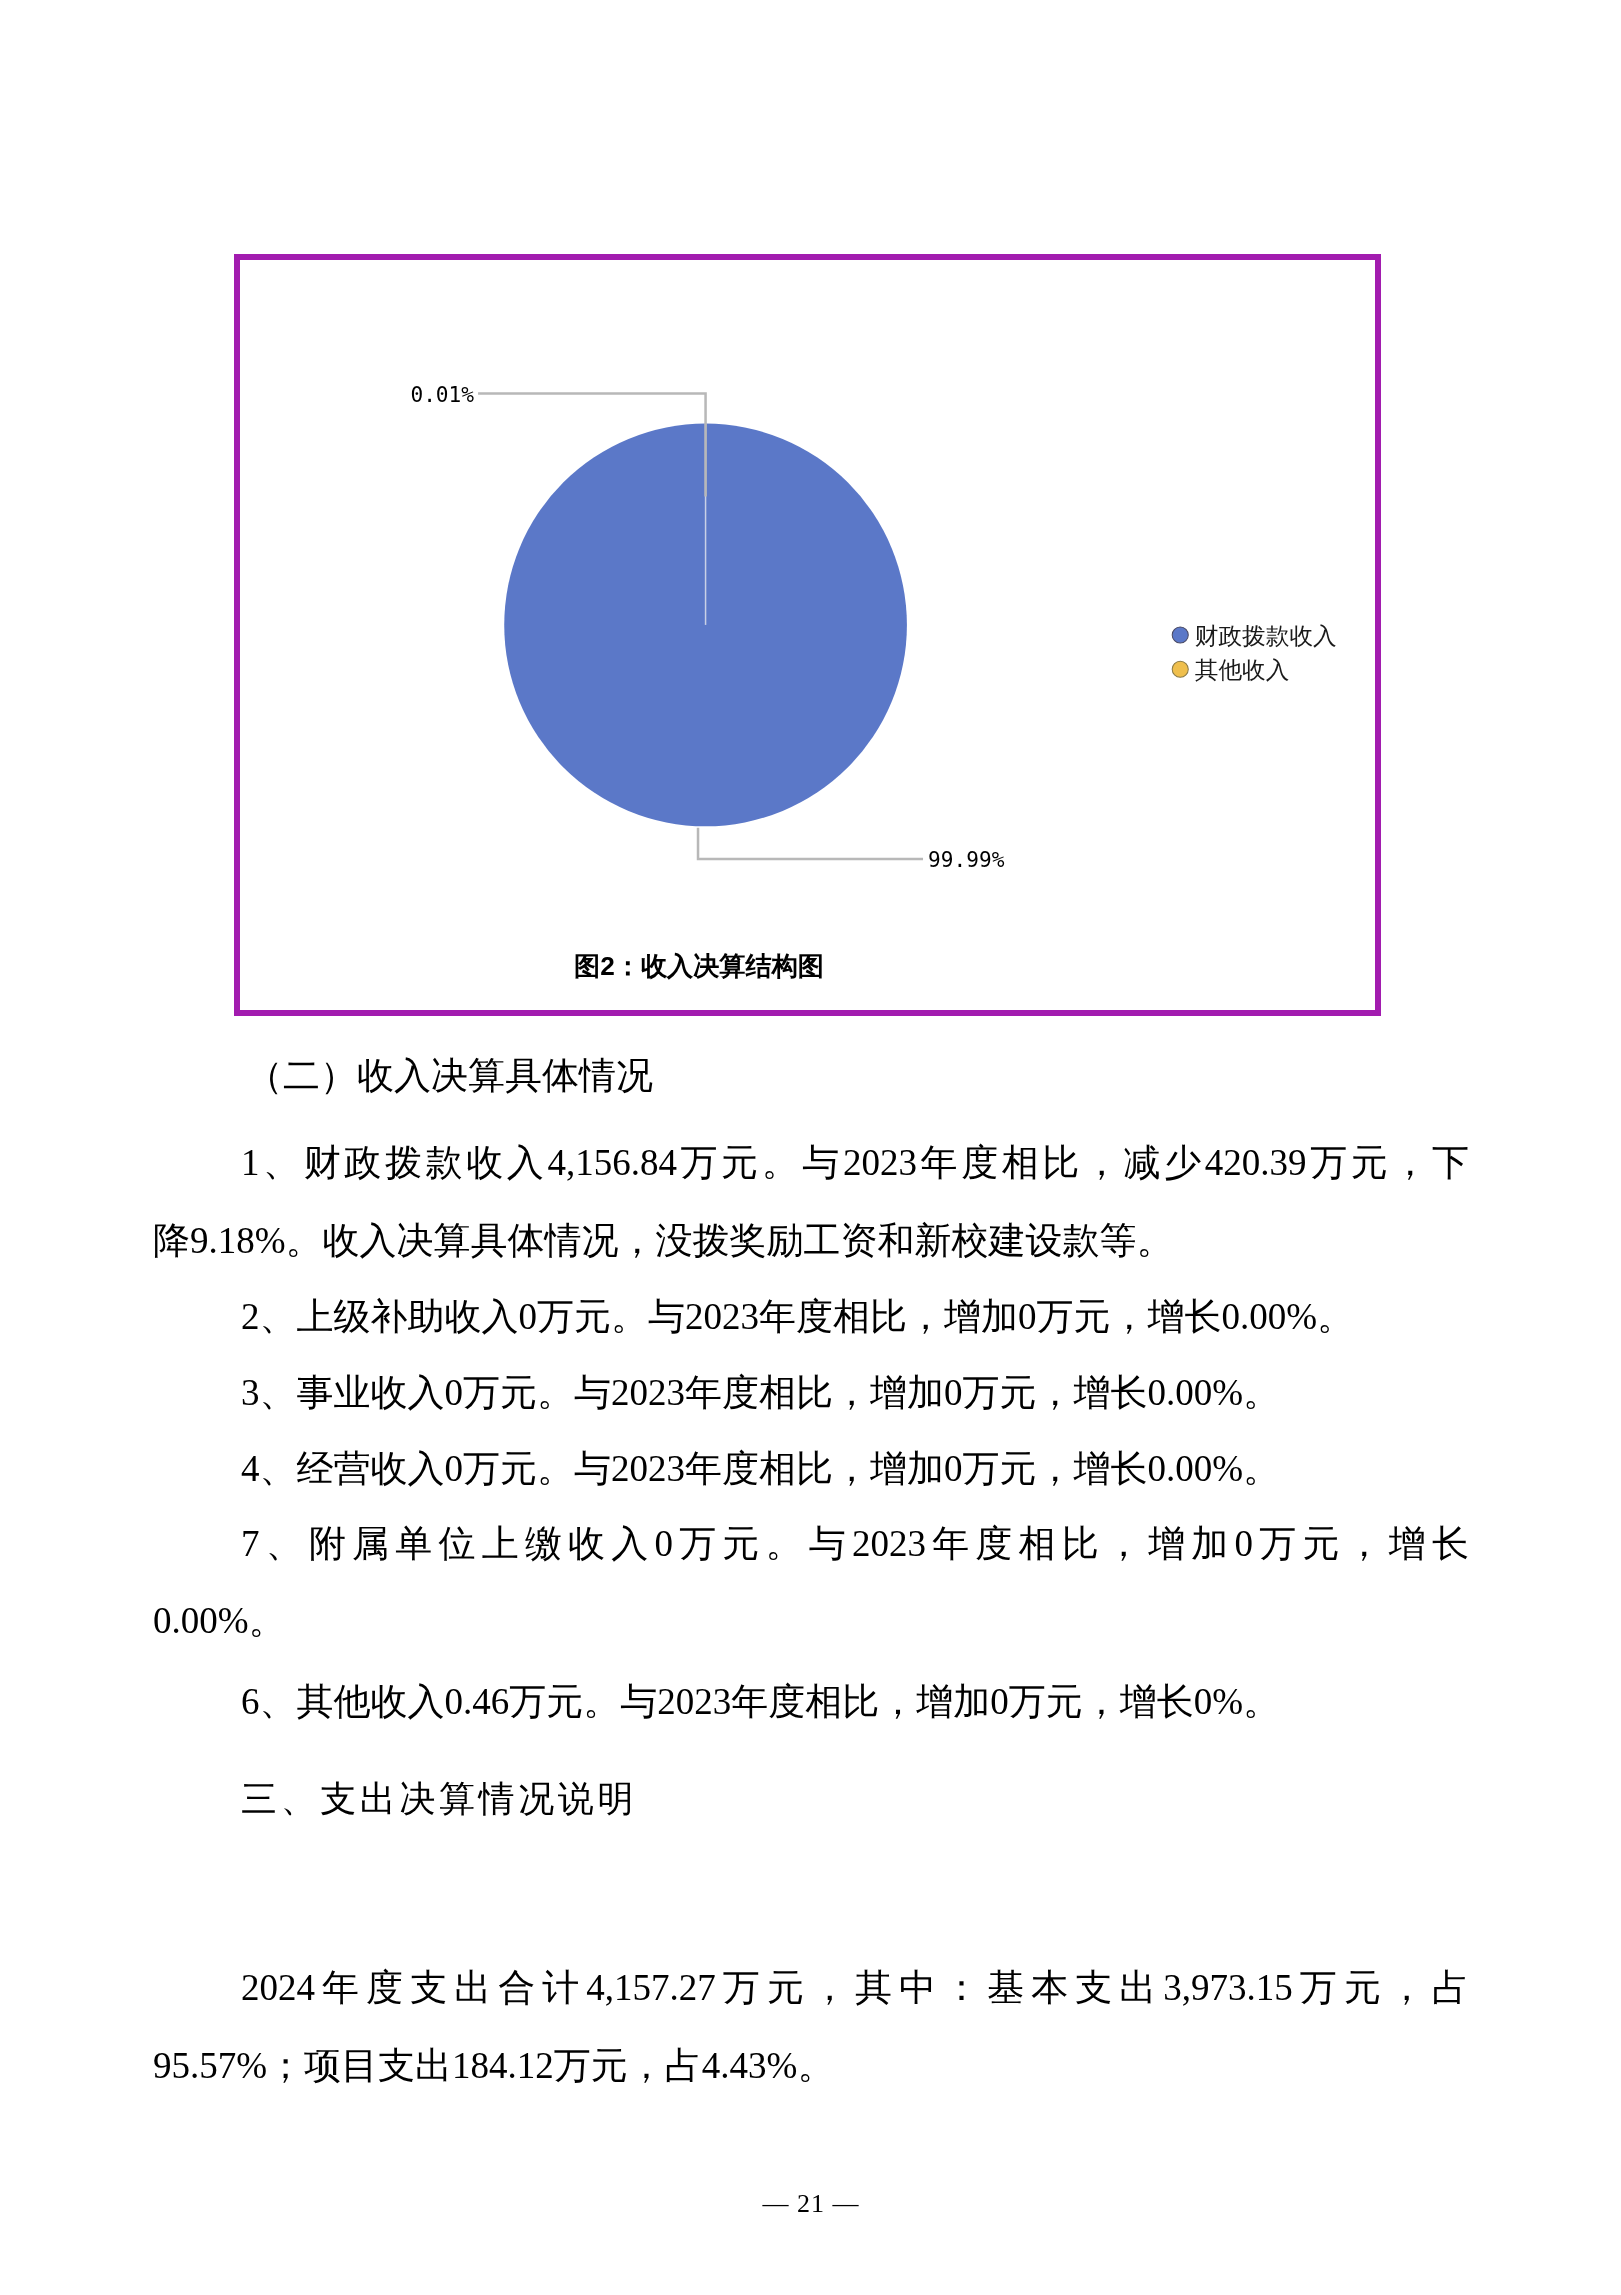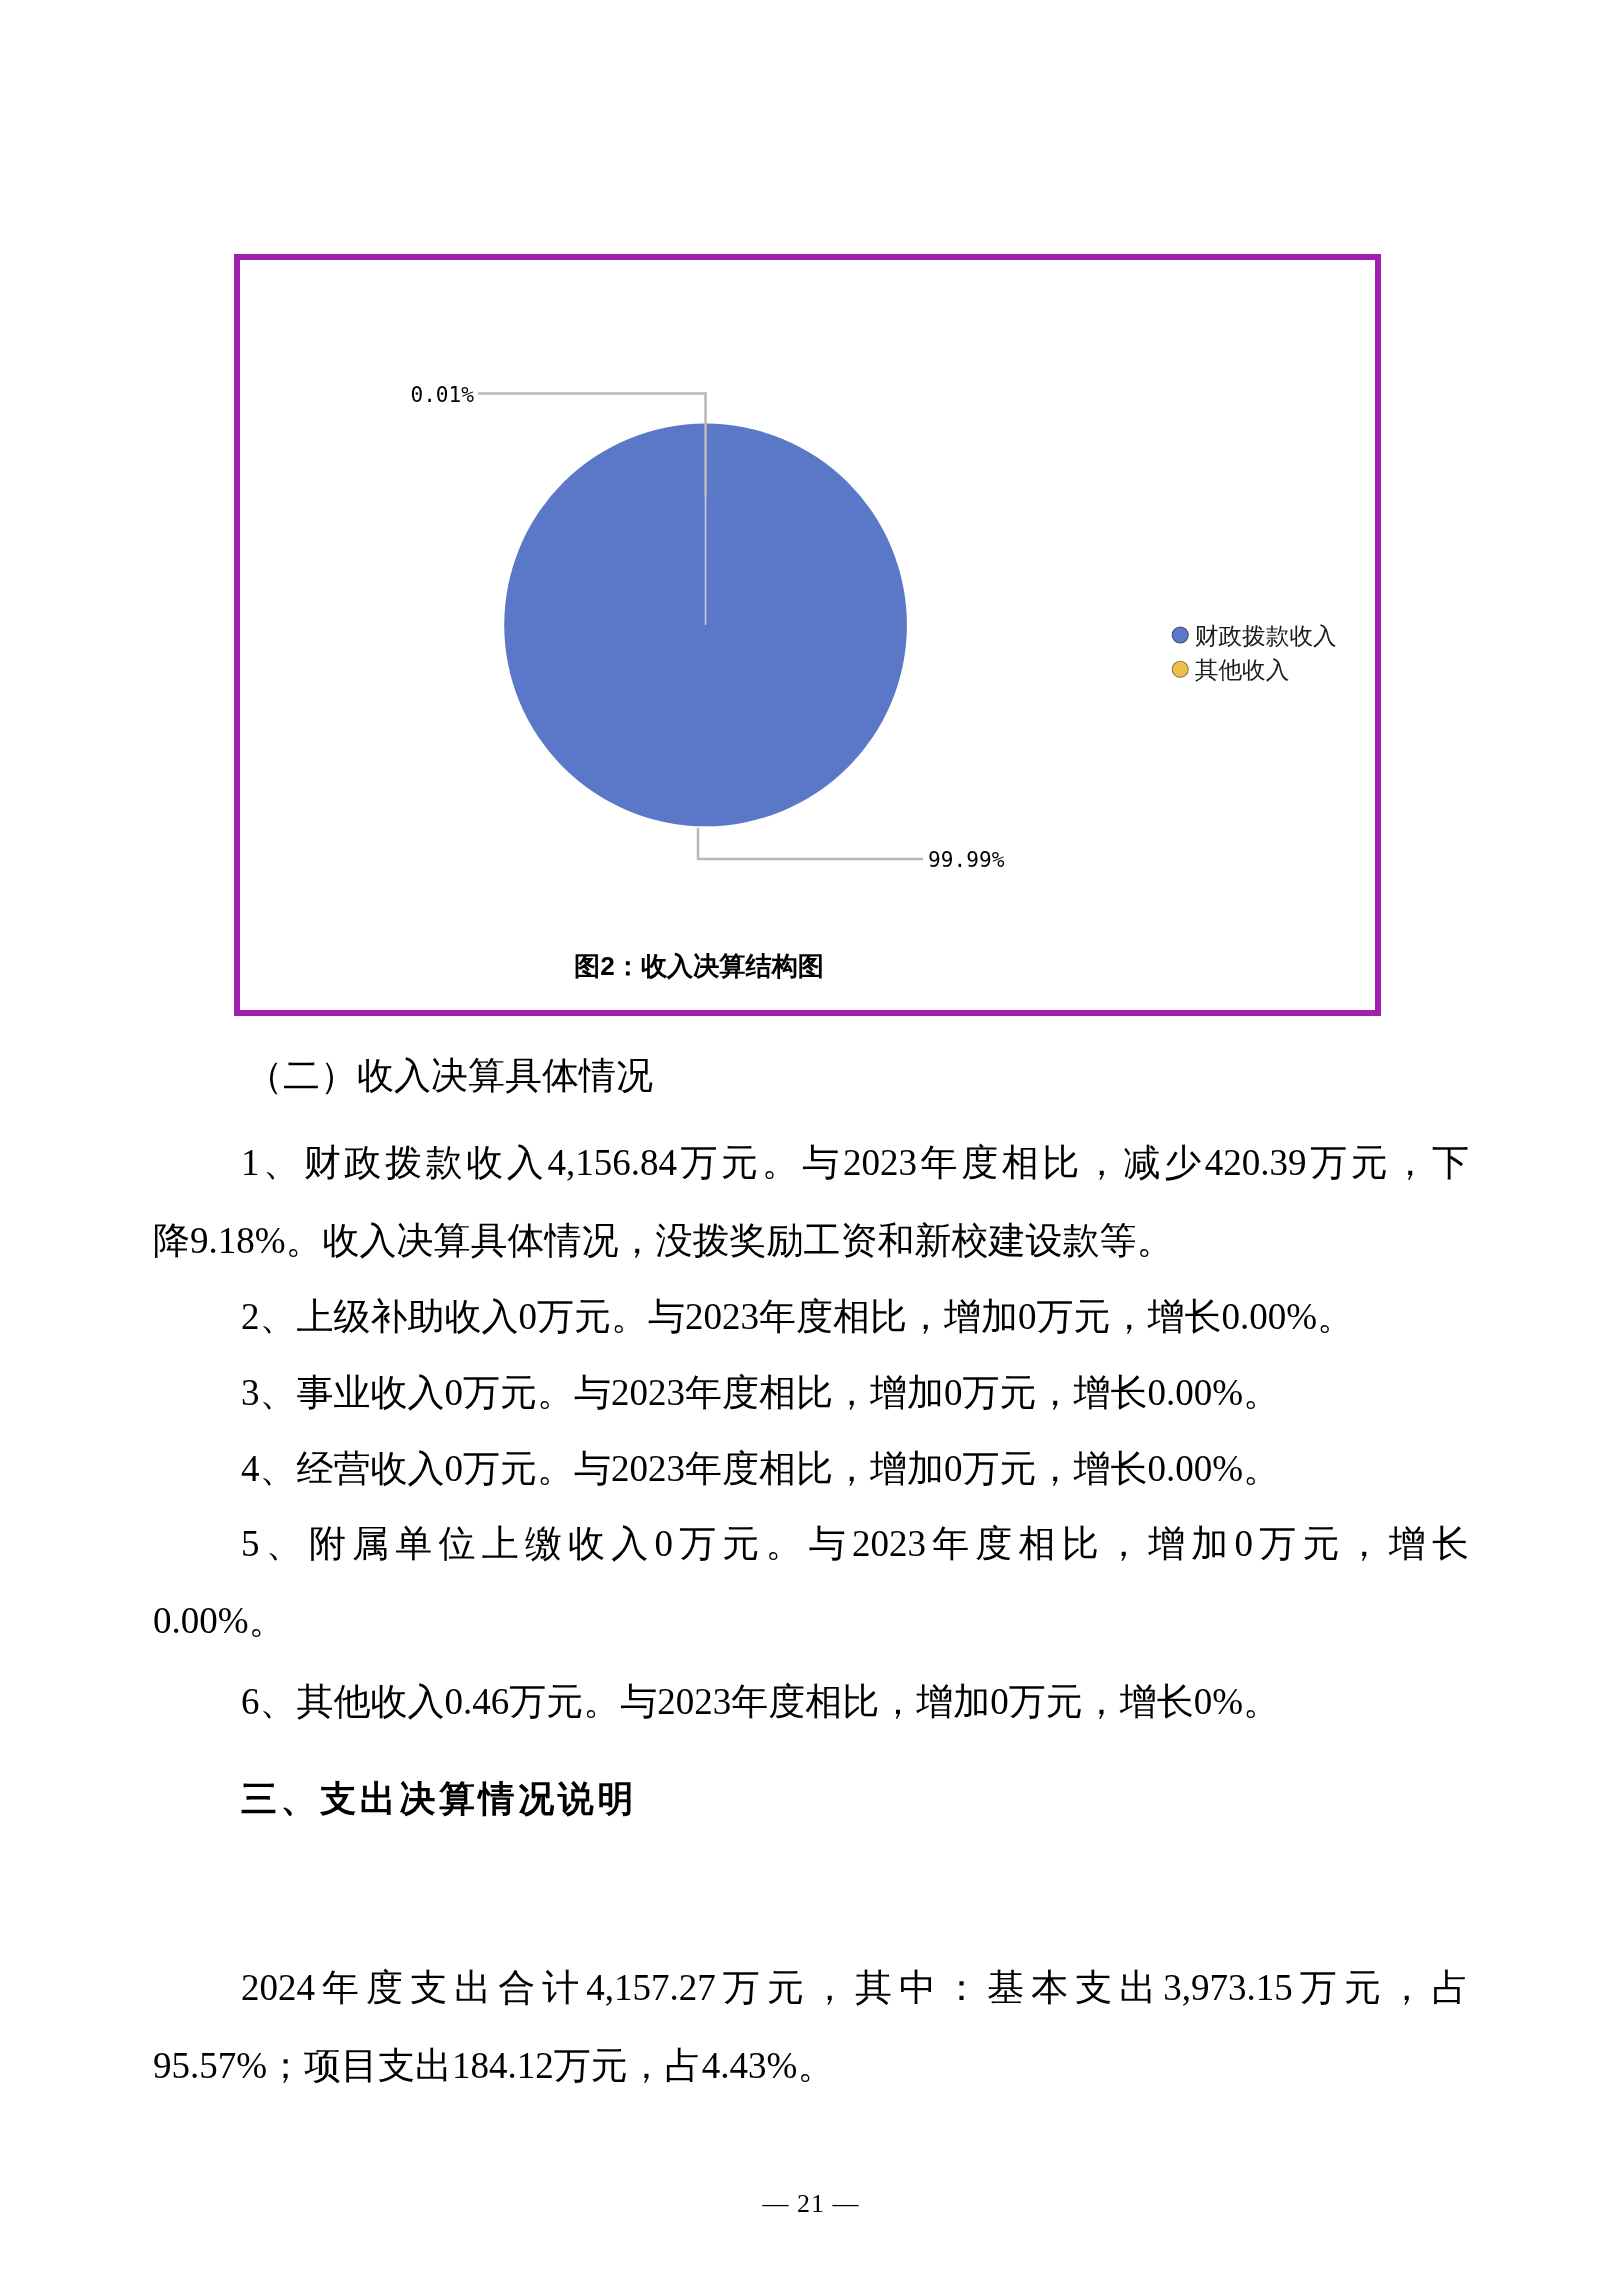--- a/index.html
+++ b/index.html
@@ -53,21 +53,21 @@
   .justify { text-align: justify; text-align-last: justify; }
   .kai-heading {
     font-size: 37px;
     text-indent: 93px;
     font-weight: 500;
     font-family: Liberation Mono, monospace;
   }
   .hei-heading {
     font-family: "Liberation Sans", "DejaVu Sans", sans-serif;
     font-size: 36px;
-    font-weight: bold;
+    font-weight: normal;
     letter-spacing: 3.6px;
     text-indent: 88px;
   }
   #page-number {
     position: absolute;
     left: 0; right: 0;
     top: 2189px;
     text-align: center;
     font-size: 26px;
     letter-spacing: 1px;
@@ -104,21 +104,21 @@
 
   <div class="line kai-heading" style="top:1057px">（二）收入决算具体情况</div>
 
   <div class="line indent justify" style="top:1141px">1、财政拨款收入4,156.84万元。与2023年度相比，减少420.39万元，下</div>
   <div class="line" style="top:1219px">降9.18%。收入决算具体情况，没拨奖励工资和新校建设款等。</div>
 
   <div class="line indent" style="top:1295px">2、上级补助收入0万元。与2023年度相比，增加0万元，增长0.00%。</div>
   <div class="line indent" style="top:1371px">3、事业收入0万元。与2023年度相比，增加0万元，增长0.00%。</div>
   <div class="line indent" style="top:1447px">4、经营收入0万元。与2023年度相比，增加0万元，增长0.00%。</div>
 
-  <div class="line indent justify" style="top:1522px">5、附属单位上缴收入0万元。与2023年度相比，增加0万元，增长</div>
+  <div class="line indent justify" style="top:1522px">7、附属单位上缴收入0万元。与2023年度相比，增加0万元，增长</div>
   <div class="line" style="top:1599px">0.00%。</div>
 
   <div class="line indent" style="top:1680px">6、其他收入0.46万元。与2023年度相比，增加0万元，增长0%。</div>
 
   <div class="line hei-heading" style="top:1778px">三、支出决算情况说明</div>
 
   <div class="line indent justify" style="top:1966px">2024年度支出合计4,157.27万元，其中：基本支出3,973.15万元，占</div>
   <div class="line" style="top:2044px">95.57%；项目支出184.12万元，占4.43%。</div>
 
   <div id="page-number">— 21 —</div>

